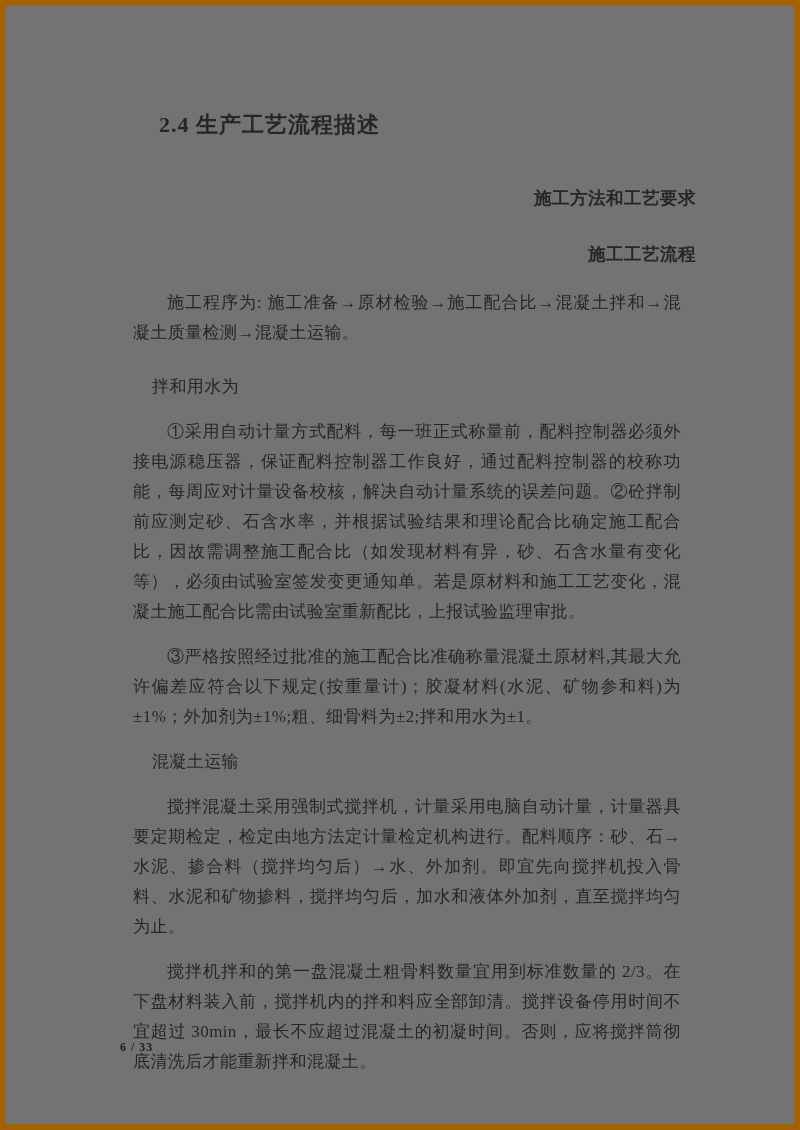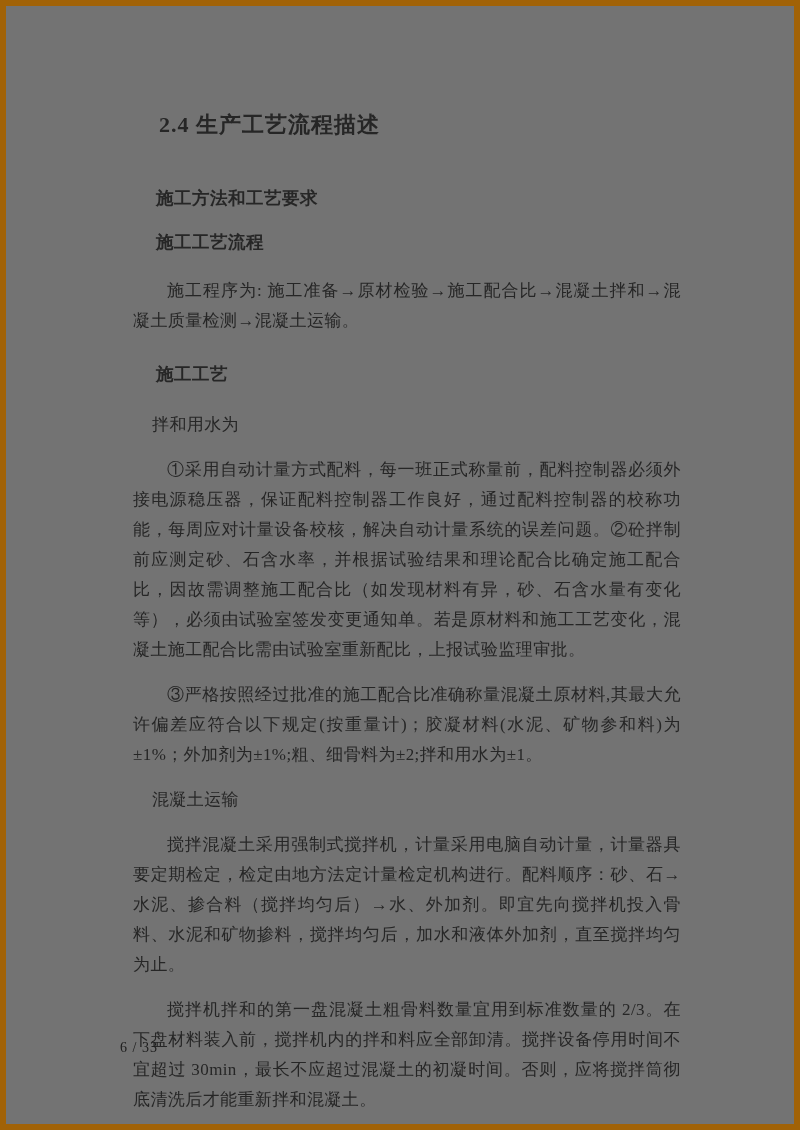--- a/index.html
+++ b/index.html
@@ -30,23 +30,24 @@
     line-height: 30px;
     margin: 0 0 0 41px;
     letter-spacing: 1px;
   }
   .h2 {
     font-size: 17.5px;
     font-weight: 700;
     line-height: 24px;
     margin: 0 0 0 38px;
     letter-spacing: 0.5px;
+    text-align: right;
   }
   .h2-method   { margin-top: 46px; }
-  .h2-flow     { margin-top: 20px; }
+  .h2-flow     { margin-top: 32px; }
   .h2-technique{ margin-top: 26px; }
   .para {
     font-size: 17px;
     line-height: 30px;
     text-indent: 2em;
     text-align: justify;
     margin: 15px;
     letter-spacing: 0.4px;
   }
   .para-procedure { margin-top: 22px; }
@@ -55,41 +56,40 @@
     font-size: 17px;
     line-height: 30px;
     text-indent: 2em;
     margin: 0;
     letter-spacing: 0.4px;
   }
   .footer {
     position: absolute;
     left: 114px;
     top: 1034px;
-    font-size: 14px;
-    font-weight: 400;
+    font-size: 12px;
+    font-weight: 700;
     letter-spacing: 1px;
     color: #1c1c1c;
   }
 </style>
 </head>
 <body>
 
 <div class="page">
   <div class="content">
 
     <h1 class="doc-title">2.4 生产工艺流程描述</h1>
 
     <h2 class="h2 h2-method">施工方法和工艺要求</h2>
 
     <h2 class="h2 h2-flow">施工工艺流程</h2>
 
     <p class="para para-procedure">施工程序为: 施工准备→原材检验→施工配合比→混凝土拌和→混凝土质量检测→混凝土运输。</p>
 
-    <h2 class="h2 h2-technique">施工工艺</h2>
 
     <div class="body-block">
       <p class="subhead">拌和用水为</p>
 
       <p class="para">①采用自动计量方式配料，每一班正式称量前，配料控制器必须外接电源稳压器，保证配料控制器工作良好，通过配料控制器的校称功能，每周应对计量设备校核，解决自动计量系统的误差问题。②砼拌制前应测定砂、石含水率，并根据试验结果和理论配合比确定施工配合比，因故需调整施工配合比（如发现材料有异，砂、石含水量有变化等），必须由试验室签发变更通知单。若是原材料和施工工艺变化，混凝土施工配合比需由试验室重新配比，上报试验监理审批。</p>
 
       <p class="para">③严格按照经过批准的施工配合比准确称量混凝土原材料,其最大允许偏差应符合以下规定(按重量计)；胶凝材料(水泥、矿物参和料)为±1%；外加剂为±1%;粗、细骨料为±2;拌和用水为±1。</p>
 
       <p class="subhead">混凝土运输</p>
 

